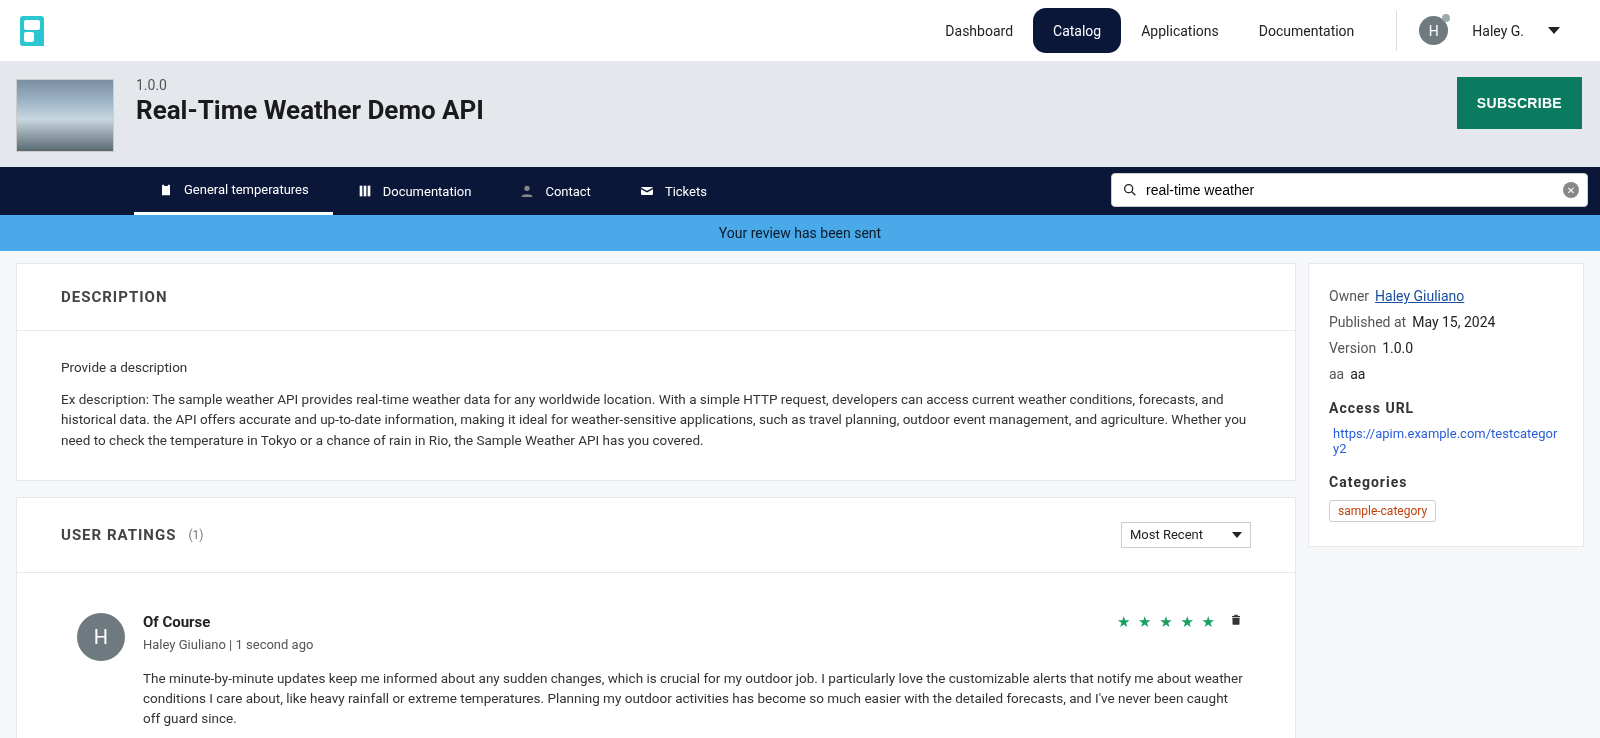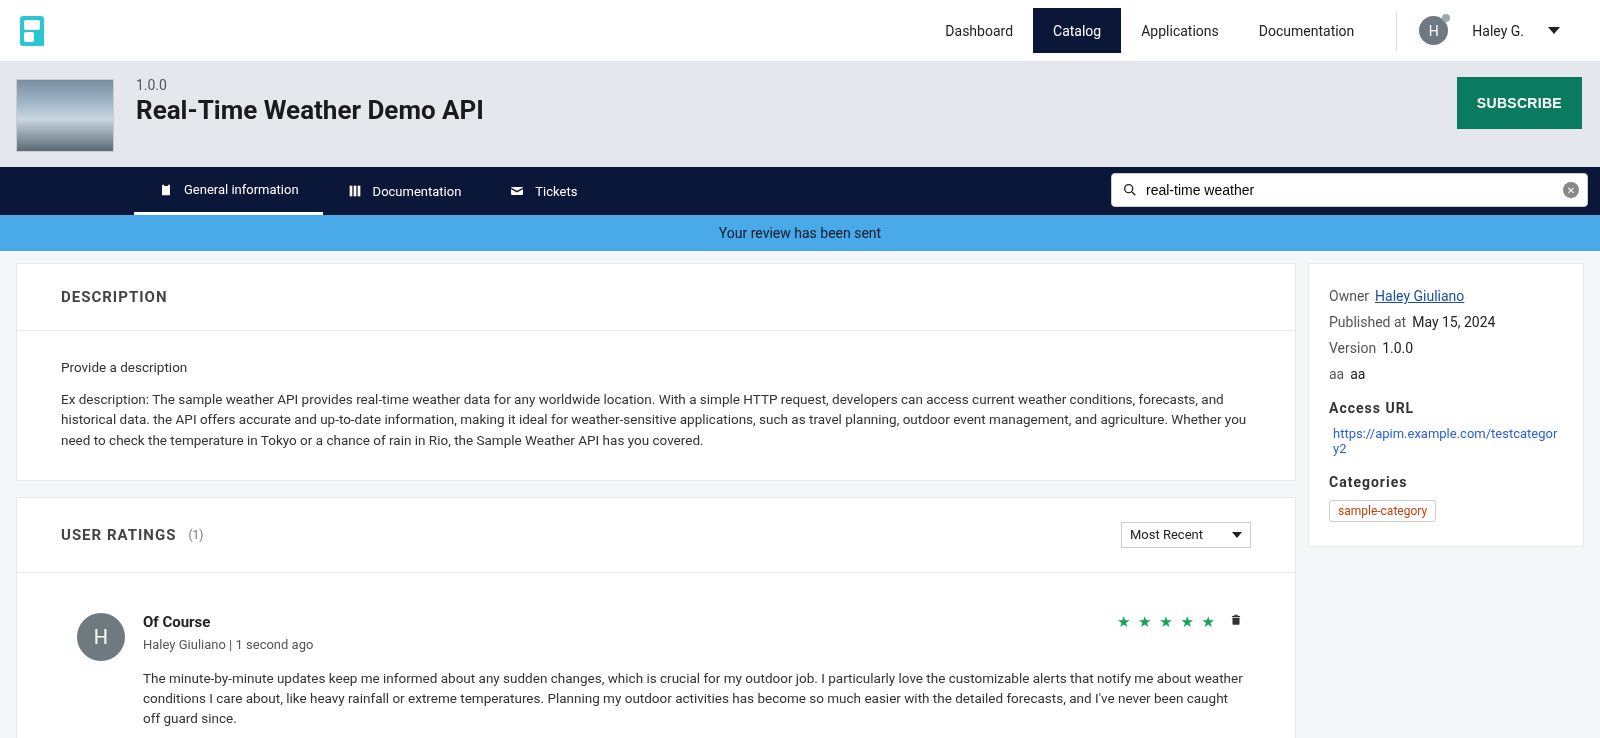--- a/index.html
+++ b/index.html
@@ -5,21 +5,21 @@
   * { box-sizing: border-box; margin: 0; padding: 0; }
   body { font-family: -apple-system, BlinkMacSystemFont, "Segoe UI", Roboto, Arial, sans-serif; background: #fff; color: #222; width: 1600px; }
   
   
   .topbar { display: flex; align-items: center; height: 61px; padding: 0 40px 0 20px; background: #fff; }
   .logo { width: 24px; height: 30px; background: #2ac7d3; border-radius: 3px 3px 0 3px; position: relative; }
   .logo::before { content:""; position:absolute; top:4px; left:4px; right:4px; height:10px; background:#fff; border-radius:2px; }
   .logo::after { content:""; position:absolute; bottom:4px; left:4px; width:10px; height:10px; background:#fff; border-radius:2px; }
   .nav-spacer { flex: 1; }
   .nav-item { padding: 0 20px; height: 45px; display:flex; align-items:center; font-size:14px; color:#222; cursor:pointer; }
-  .nav-item.active { background:#0b1739; color:#fff; }
+  .nav-item.active { background:#0b1739; color:#fff;border-radius:13px; }
   .nav-divider { width:1px; height:40px; background:#ddd; margin:0 22px; }
   .avatar-top { width:29px; height:29px; border-radius:50%; background:#6e7a7f; color:#fff; display:flex; align-items:center; justify-content:center; font-size:14px; position:relative; }
   .avatar-top::after { content:""; position:absolute; top:-2px; right:-2px; width:8px; height:8px; background:#9aa; border-radius:50%; }
   .user-name { font-size:14px; margin-left:24px; margin-right:24px; }
   .caret { width:0; height:0; border-left:6px solid transparent; border-right:6px solid transparent; border-top:7px solid #222; }
 
   
   .page-header { background:#e4e7ec; padding: 12px 18px 0 16px; display:flex; align-items:flex-start; position:relative; height:106px; }
   .thumb { width:98px; height:73px; background:linear-gradient(180deg,#7a8fa0 0%,#9db3c6 30%,#c8d6e0 55%,#5a6a72 100%); margin-top:6px; border:1px solid #ccc; }
   .header-text { margin-left:22px; margin-top:4px; }
@@ -102,31 +102,40 @@
     <button class="subscribe">SUBSCRIBE</button>
   </div>
   <div class="subnav">
     <div class="subnav-item active">
       <span class="sn-icon">
         <svg viewBox="0 0 24 24" width="16" height="16" fill="#fff">
             <rect x="6" y="4" width="12" height="16" rx="1"></rect>
             <rect x="9" y="2" width="6" height="4" rx="1" fill="#0b1739"></rect>
           </svg>
       </span>
-      <span>General information</span>
+      <span>General temperatures</span>
     </div>
     <div class="subnav-item">
       <span class="sn-icon">
         <svg viewBox="0 0 24 24" width="16" height="16" fill="#fff">
             <rect x="4" y="4" width="4" height="16"></rect>
             <rect x="10" y="4" width="4" height="16"></rect>
             <rect x="16" y="4" width="4" height="16"></rect>
           </svg>
       </span>
       <span>Documentation</span>
+    </div>
+    <div class="subnav-item">
+      <span class="sn-icon">
+        <svg viewBox="0 0 24 24" width="16" height="16" fill="#888">
+            <circle cx="12" cy="8" r="4"></circle>
+            <path d="M4 20c0-4 16-4 16 0v1H4z"></path>
+          </svg>
+      </span>
+      <span>Contact</span>
     </div>
     <div class="subnav-item">
       <span class="sn-icon">
         <svg viewBox="0 0 24 24" width="16" height="16" fill="#fff">
             <rect x="3" y="6" width="18" height="12" rx="2"></rect>
             <path d="M3 8l9 5 9-5" stroke="#0b1739" stroke-width="2" fill="none"></path>
           </svg>
       </span>
       <span>Tickets</span>
     </div>

